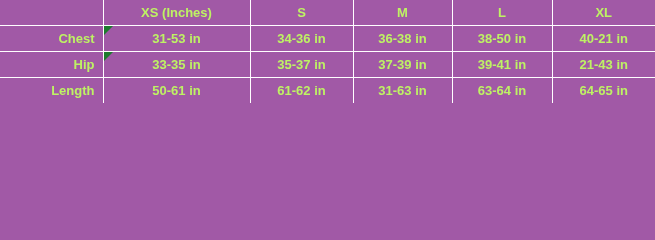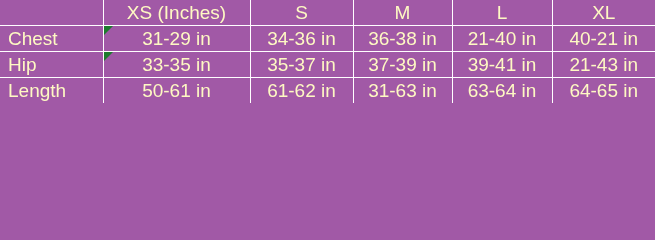--- a/index.html
+++ b/index.html
@@ -26,23 +26,23 @@
   #size-chart col.c-s     { width: 103px; }
   #size-chart col.c-m     { width:  99px; }
   #size-chart col.c-l     { width: 100px; }
   #size-chart col.c-xl    { width: 103px; }
 
   #size-chart th,
   #size-chart td {
     height: 25px;
     box-sizing: border-box;
     padding: 0 8px;
-    color: #fef9c3;
-    font-size: 19px;
-    font-weight: normal;
+    color: #bef264;
+    font-size: 13px;
+    font-weight: bold;
     line-height: 25px;
     white-space: nowrap;
     overflow: hidden;
     border-right: 1px solid #ffffff;
     border-bottom: 1px solid #ffffff;
     background: #a159a6;
     position: relative;
   }
 
   #size-chart th:last-child,
@@ -58,21 +58,21 @@
   
   #size-chart thead th {
     text-align: center;
   }
 
   #size-chart thead th.blank-corner {
     border-right: 1px solid #ffffff;
   }
 
   #size-chart td.row-label {
-    text-align: left;
+    text-align: right;
   }
 
   #size-chart td.measure {
     text-align: center;
   }
 
   
   .note-marker {
     position: absolute;
     top: 0;
@@ -104,25 +104,25 @@
       <th>M</th>
       <th>L</th>
       <th>XL</th>
     </tr>
   </thead>
   <tbody>
     <tr>
       <td class="row-label">Chest</td>
       <td class="measure">
         <span class="note-marker"></span>
-        <span>31-29 in</span>
+        <span>31-53 in</span>
       </td>
       <td class="measure">34-36 in</td>
       <td class="measure">36-38 in</td>
-      <td class="measure">21-40 in</td>
+      <td class="measure">38-50 in</td>
       <td class="measure">40-21 in</td>
     </tr>
     <tr>
       <td class="row-label">Hip</td>
       <td class="measure">
         <span class="note-marker"></span>
         <span>33-35 in</span>
       </td>
       <td class="measure">35-37 in</td>
       <td class="measure">37-39 in</td>

